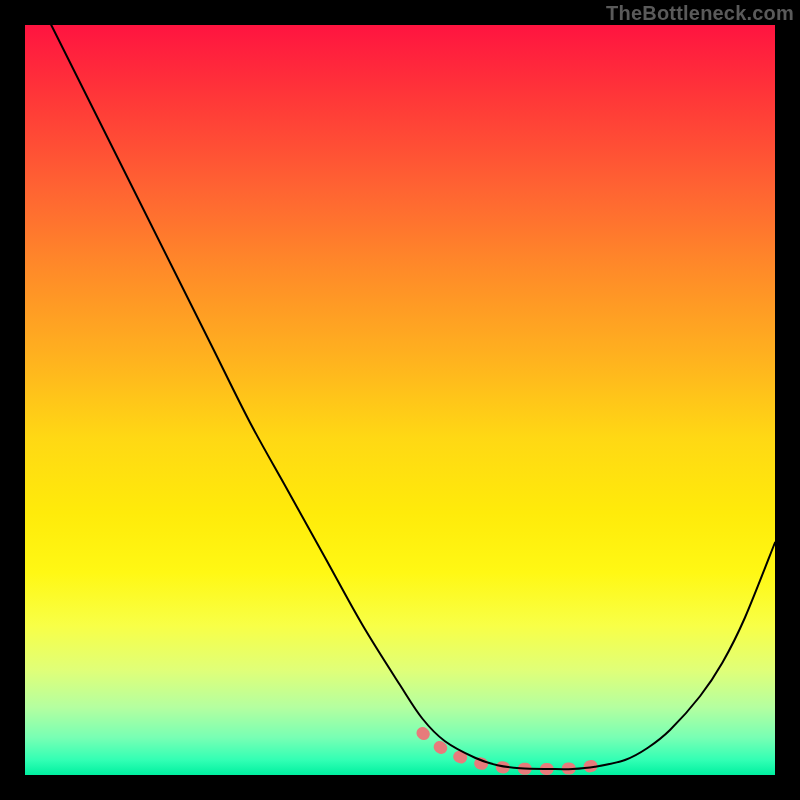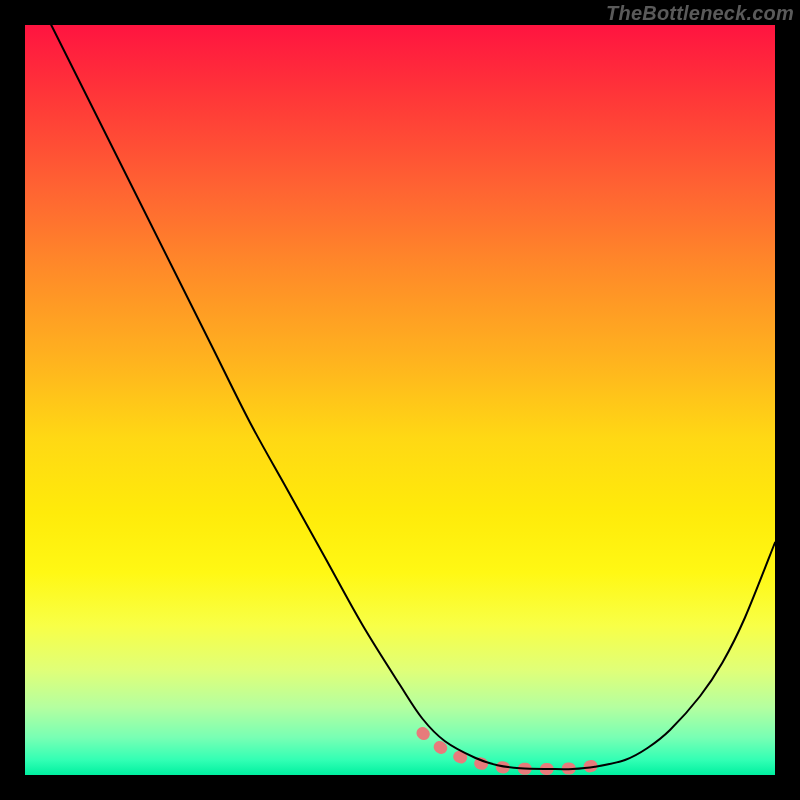--- a/index.html
+++ b/index.html
@@ -9,21 +9,20 @@
     height: 800px;
     background: #000;
     overflow: hidden;
     font-family: Arial, Helvetica, sans-serif;
   }
   .chart-frame {
     position: absolute;
     left: 0; top: 0;
     width: 800px; height: 592px;
     background: #000;
-    font-style: italic;
   }
   .plot-area {
     position: absolute;
     left: 25px;
     top: 25px;
     width: 750px;
     height: 750px;
     
     background: linear-gradient(to bottom,
       #ff1440 0%,

